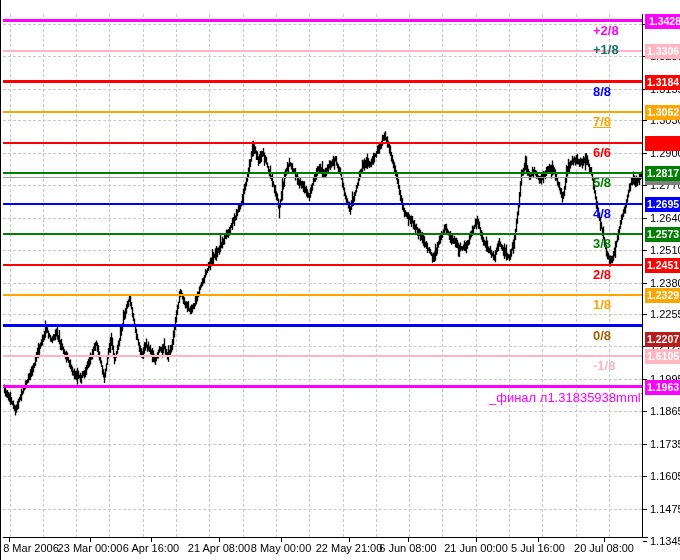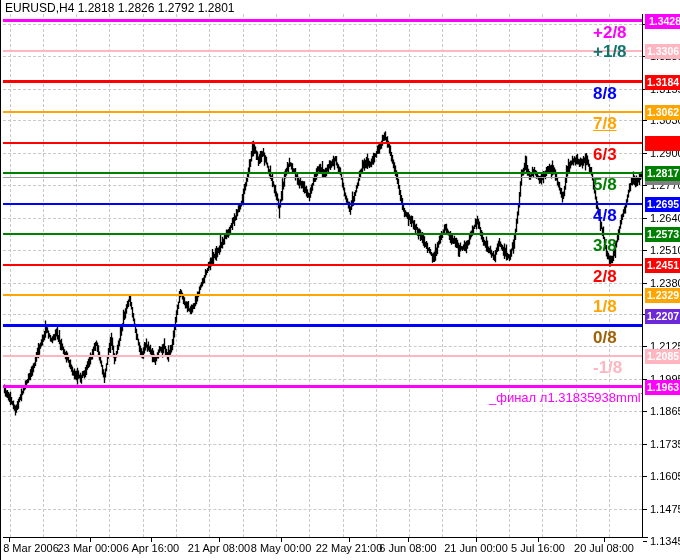--- a/index.html
+++ b/index.html
@@ -4,21 +4,21 @@
 <style>
   html,body{margin:0;padding:0;background:#fff;}
   .screen{position:relative;width:680px;height:560px;background:#ffffff;
     font-family:"Liberation Sans",sans-serif;overflow:hidden;border-left:1px solid #000;box-sizing:border-box;}
   .plot{position:absolute;left:2px;top:14px;width:639px;height:523px;overflow:hidden;background:#fff;}
   .hgrid{position:absolute;left:0;width:100%;height:0;border-top:1px dashed #c9c9c9;z-index:1;}
   .vgrid{position:absolute;top:0;height:100%;width:0;border-left:1px dashed #c9c9c9;z-index:1;}
   .candles{position:absolute;left:0;top:0;z-index:2;}
   .mline{position:absolute;left:0;width:100%;z-index:3;}
   .grayline{position:absolute;left:0;width:100%;height:1px;background:#9a9a9a;z-index:3;}
-  .mlabel{position:absolute;left:590px;font-size:17px;font-weight:bold;z-index:4;white-space:nowrap;}
+  .mlabel{position:absolute;left:590px;font-size:13px;font-weight:bold;z-index:4;white-space:nowrap;}
   .anno{position:absolute;font-size:13px;white-space:nowrap;z-index:4;}
   .copyright{position:absolute;left:2px;top:510px;font-size:11px;color:#000;z-index:5;white-space:nowrap;}
   .axis-right{position:absolute;left:642px;top:0;width:38px;height:560px;background:#fff;z-index:10;}
   .axis-line-v{position:absolute;left:641px;top:14px;width:1px;height:524px;background:#000;z-index:11;}
   .axis-line-h{position:absolute;left:2px;top:537px;width:645px;height:1px;background:#000;z-index:11;}
   .ylab{position:absolute;left:7px;height:12px;line-height:12px;font-size:11px;color:#000;z-index:1;white-space:nowrap;}
   .ytick{position:absolute;left:0;width:4px;height:1px;background:#000;z-index:1;}
   .tag{position:absolute;left:2px;width:36px;height:15px;line-height:15px;color:#fff;
     font-size:10.5px;font-weight:bold;padding-left:2px;box-sizing:border-box;z-index:2;white-space:nowrap;}
   .top-strip{position:absolute;left:0;top:0;width:680px;height:14px;background:#fff;z-index:10;}
@@ -75,21 +75,21 @@
       <div class="grayline" style="top: 163.3px; background: rgb(154, 154, 154);"></div>
       <div class="mline" style="top: 5px; height: 3px; background: rgb(255, 0, 255);"></div>
       <div class="mlabel" style="top: 8.5px; color: rgb(255, 0, 255);">+2/8</div>
       <div class="mline" style="top: 36px; height: 2px; background: rgb(255, 182, 193);"></div>
       <div class="mlabel" style="top: 28px; color: #0f766e;">+1/8</div>
       <div class="mline" style="top: 66px; height: 3px; background: rgb(255, 0, 0);"></div>
       <div class="mlabel" style="top: 69.5px; color: rgb(0, 0, 255);">8/8</div>
       <div class="mline" style="top: 97px; height: 2px; background: rgb(255, 165, 0);"></div>
       <div class="mlabel" style="top: 100px; color: rgb(255, 165, 0); text-decoration: underline;">7/8</div>
       <div class="mline" style="top: 127.8px; height: 2px; background: rgb(255, 0, 0);"></div>
-      <div class="mlabel" style="top: 130.8px; color: rgb(255, 0, 0);">6/3</div>
+      <div class="mlabel" style="top: 130.8px; color: rgb(255, 0, 0);">6/6</div>
       <div class="mline" style="top: 158.3px; height: 2px; background: rgb(0, 128, 0);"></div>
       <div class="mlabel" style="top: 161.3px; color: rgb(0, 128, 0);">5/8</div>
       <div class="mline" style="top: 188.7px; height: 2px; background: rgb(0, 0, 255);"></div>
       <div class="mlabel" style="top: 191.7px; color: rgb(0, 0, 255);">4/8</div>
       <div class="mline" style="top: 219.2px; height: 2px; background: rgb(0, 128, 0);"></div>
       <div class="mlabel" style="top: 222.2px; color: rgb(0, 128, 0);">3/8</div>
       <div class="mline" style="top: 249.7px; height: 2px; background: rgb(255, 0, 0);"></div>
       <div class="mlabel" style="top: 252.7px; color: rgb(255, 0, 0);">2/8</div>
       <div class="mline" style="top: 280.2px; height: 2px; background: rgb(255, 165, 0);"></div>
       <div class="mlabel" style="top: 283.2px; color: rgb(255, 165, 0); text-align: center;">1/8</div>
@@ -142,28 +142,25 @@
       <div class="tag" style="top: 14px; background: rgb(255, 0, 255); text-align: right;">1.3428</div>
       <div class="tag" style="top: 44px; background: rgb(255, 182, 193);">1.3306</div>
       <div class="tag" style="top: 75px; background: rgb(255, 0, 0);">1.3184</div>
       <div class="tag" style="top: 105px; background: rgb(255, 165, 0);">1.3062</div>
       <div class="tag" style="top: 136px; background: rgb(255, 0, 0); padding-left: 36px;">1.2939</div>
       <div class="tag" style="top: 166px; background: rgb(0, 128, 0);">1.2817</div>
       <div class="tag" style="top: 197px; background: rgb(0, 0, 255);">1.2695</div>
       <div class="tag" style="top: 227px; background: rgb(0, 128, 0);">1.2573</div>
       <div class="tag" style="top: 258px; background: rgb(255, 0, 0);">1.2451</div>
       <div class="tag" style="top: 288px; background: rgb(255, 165, 0);">1.2329</div>
-      <div class="tag" style="top: 309px; background: #6d28d9;">1.2207</div>
-      <div class="tag" style="top: 349px; background: rgb(255, 182, 193);">1.2085</div>
+      <div class="tag" style="top: 332px; background: #b91c1c;">1.2207</div>
+      <div class="tag" style="top: 349px; background: rgb(255, 182, 193);">1.6105</div>
       <div class="tag" style="top: 380px; background: rgb(255, 0, 255);">1.1963</div>
     </div>
 
-  <div class="top-strip">
-    <div class="title">EURUSD,H4  1.2818 1.2826 1.2792 1.2801</div>
-  </div>
 
   <div class="bottom-strip">
       <div class="xlab" style="left: 30px;">8 Mar 2006</div>
       <div class="xtick" style="left: 8px;"></div>
       <div class="xlab" style="left: 89px;">23 Mar 00:00</div>
       <div class="xtick" style="left: 89px;"></div>
       <div class="xlab" style="left: 150px;">6 Apr 16:00</div>
       <div class="xtick" style="left: 150px;"></div>
       <div class="xlab" style="left: 218px;">21 Apr 08:00</div>
       <div class="xtick" style="left: 218px;"></div>

